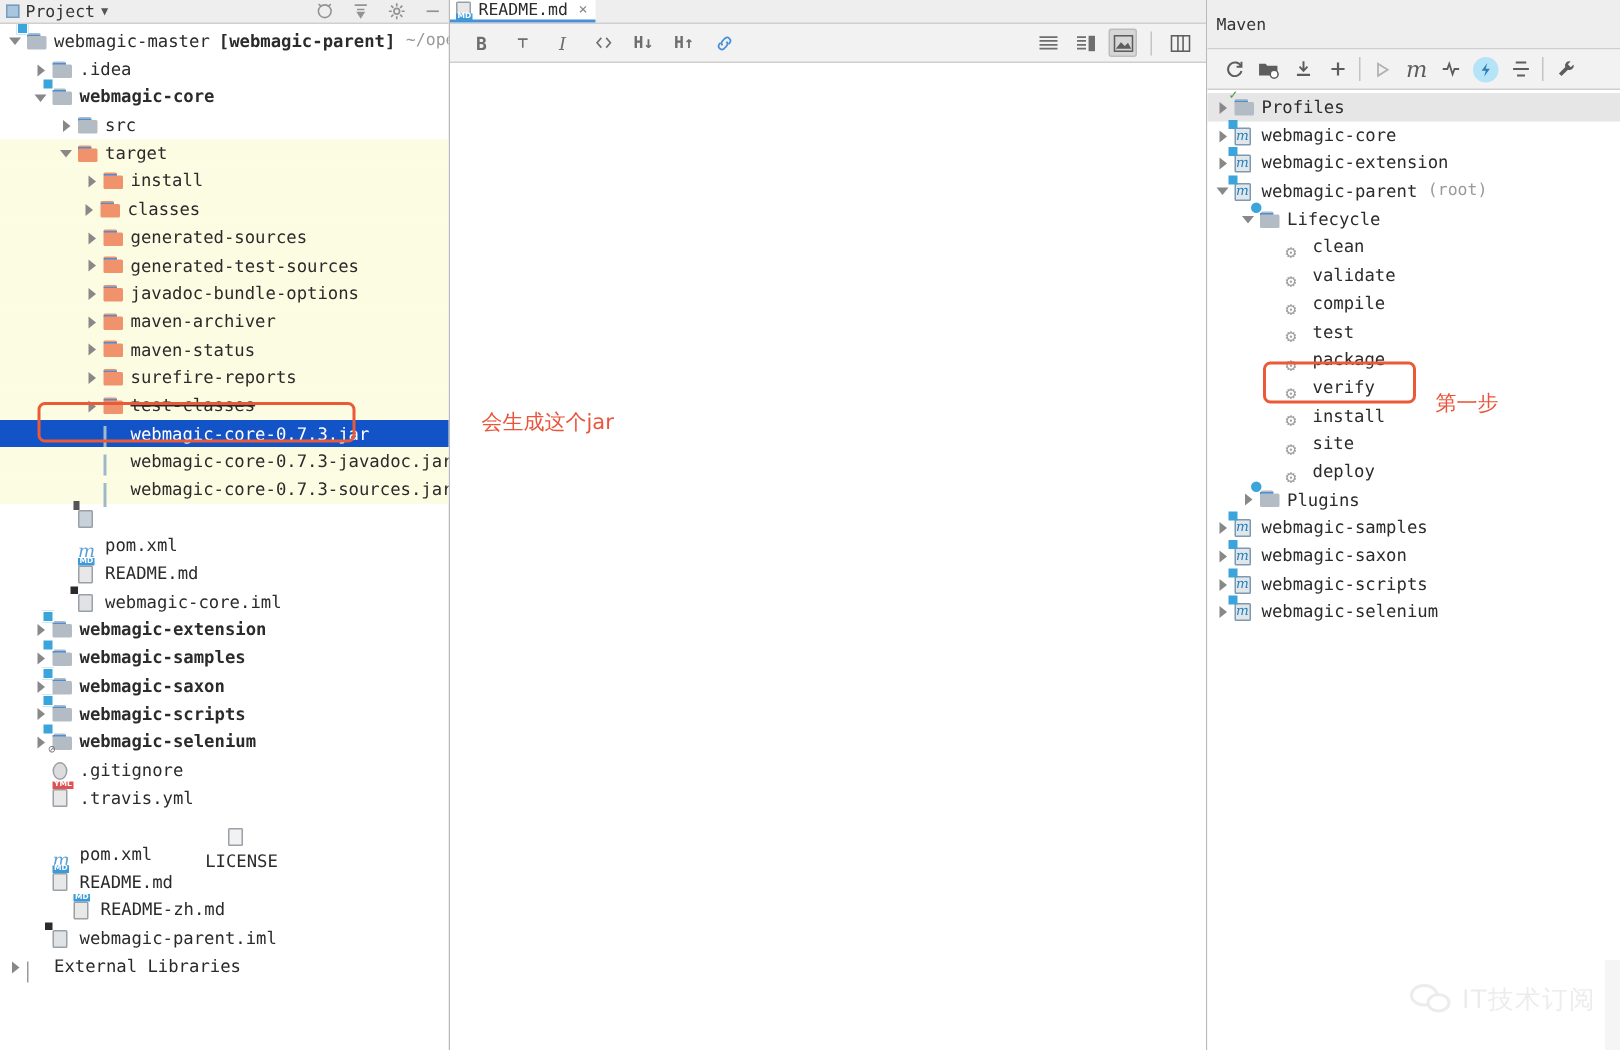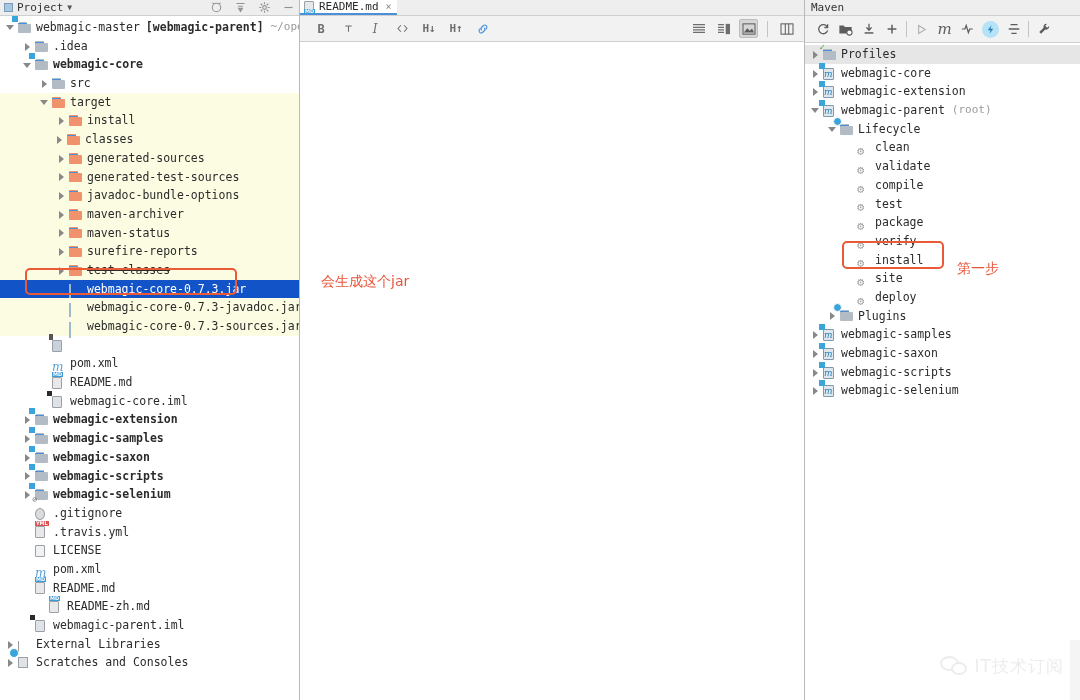--- a/index.html
+++ b/index.html
@@ -212,21 +212,21 @@
   .md-sq.active { background: #d6d6d6; border: 1px solid #bdbdbd; border-radius: 2px; }
   .divider-v { width: 1px; height: 16px; background: #c4c4c4; margin: 0 3px; }
   .editor-body { flex: 1; background: #ffffff; }
 
   
   .maven-panel {
     width: 275px; height: 700px; background: #ffffff;
     display: flex; flex-direction: column; position: relative;
   }
   .mvn-header {
-    height: 16px; min-height: 16px; background: #eeeeee;
+    height: 33px; min-height: 16px; background: #eeeeee;
     border-bottom: 1px solid #cfcfcf;
     display: flex; align-items: center; padding: 0 6px;
     font-size: 11px; color: #333;
   }
   .mvn-toolbar {
     height: 27px; min-height: 27px; background: #f2f2f2;
     border-bottom: 1px solid #cfcfcf;
     display: flex; align-items: center; padding: 0 6px;
   }
   .mvn-tb-btn {
@@ -436,21 +436,21 @@
         <div class="row" style="padding-left: 23px;">
           <span class="arrow "></span>
           <span class="ico"><span class="fileico git"><span class="pg"></span></span></span>
           <span class="label">.gitignore</span>
         </div>
         <div class="row" style="padding-left: 23px;">
           <span class="arrow "></span>
           <span class="ico"><span class="fileico yml"><span class="pg"></span><span class="badge">YML</span></span></span>
           <span class="label">.travis.yml</span>
         </div>
-        <div class="row" style="padding-left: 23px;">
+        <div class="row" style="padding-left: 23px; flex-direction: column;">
           <span class="arrow "></span>
           <span class="ico"><span class="fileico lic"><span class="pg"></span></span></span>
           <span class="label">LICENSE</span>
         </div>
         <div class="row" style="padding-left: 23px;">
           <span class="arrow "></span>
           <span class="ico"><span class="pomico">m</span></span>
           <span class="label">pom.xml</span>
         </div>
         <div class="row" style="padding-left: 23px;">
@@ -465,25 +465,20 @@
         </div>
         <div class="row" style="padding-left: 23px;">
           <span class="arrow "></span>
           <span class="ico"><span class="fileico iml"><span class="pg"></span></span></span>
           <span class="label">webmagic-parent.iml</span>
         </div>
         <div class="row" style="padding-left: 6px;">
           <span class="arrow right"></span>
           <span class="ico"><span class="extlib"></span></span>
           <span class="label">External Libraries</span>
-        </div>
-        <div class="row" style="padding-left: 6px;">
-          <span class="arrow right"></span>
-          <span class="ico"><span class="scratchico"><span class="pg"></span></span></span>
-          <span class="label">Scratches and Consoles</span>
         </div>
       </div>
 
     <div class="anno-box" style="left:25px; top:268px; width:212px; height:27px;"></div>
   </div>
 
   <div class="editor">
     <div class="tabbar">
       <div class="tab">
         <span class="fileico md">

